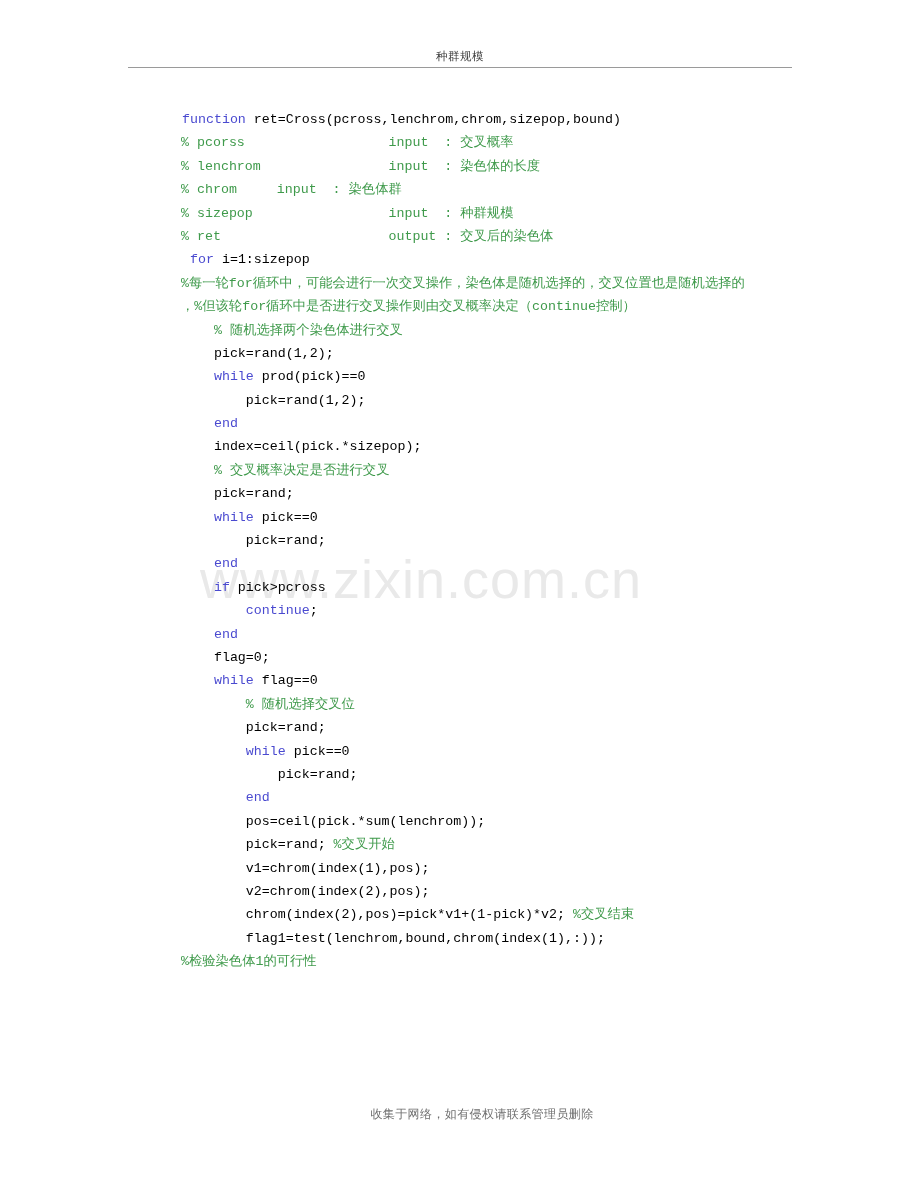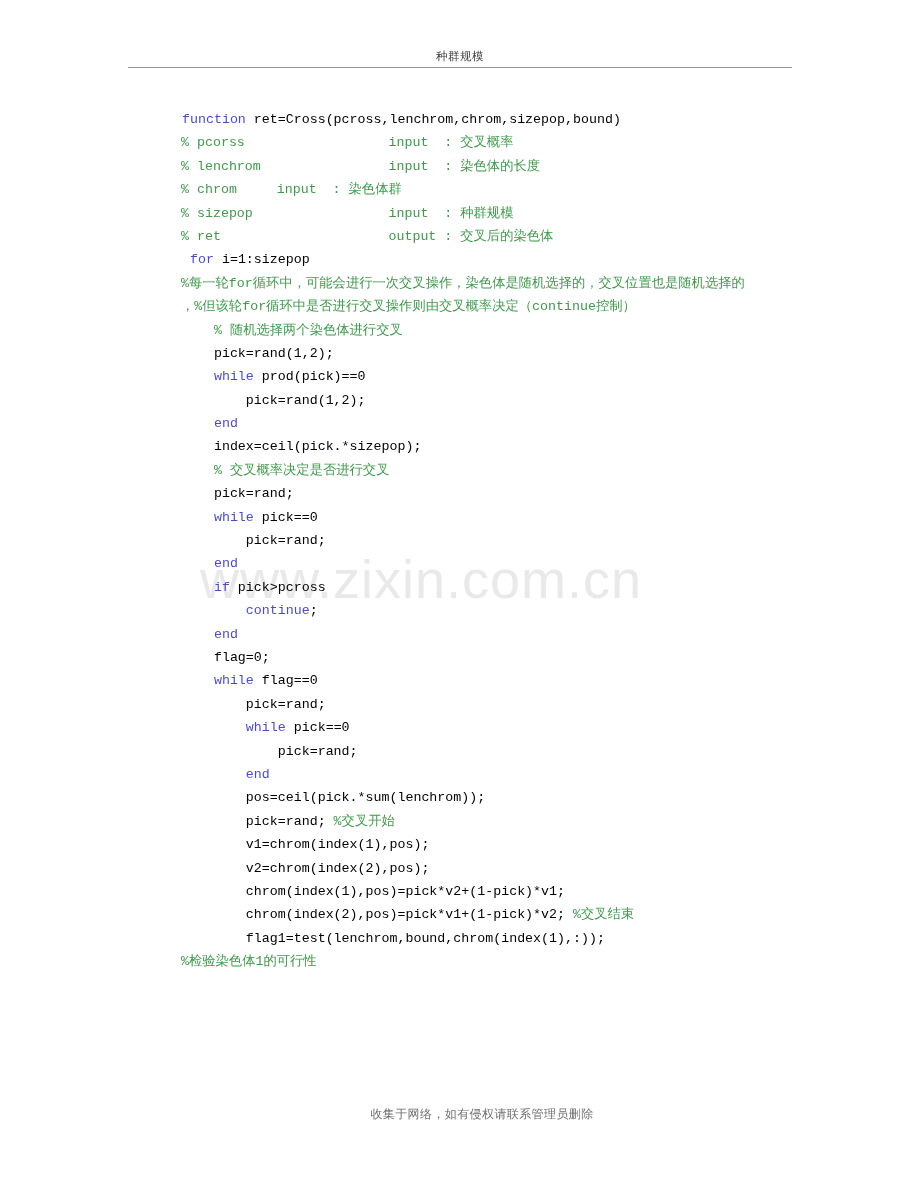--- a/index.html
+++ b/index.html
@@ -126,29 +126,29 @@
       <div class="code-line"><span class="cmt">    % 交叉概率决定是否进行交叉</span></div>
       <div class="code-line"><span class="txt">    pick=rand;</span></div>
       <div class="code-line"><span class="txt">    </span><span class="kw">while</span><span class="txt"> pick==0</span></div>
       <div class="code-line"><span class="txt">        pick=rand;</span></div>
       <div class="code-line"><span class="txt">    </span><span class="kw">end</span></div>
       <div class="code-line"><span class="txt">    </span><span class="kw">if</span><span class="txt"> pick&gt;pcross</span></div>
       <div class="code-line"><span class="txt">        </span><span class="kw">continue</span><span class="txt">;</span></div>
       <div class="code-line"><span class="txt">    </span><span class="kw">end</span></div>
       <div class="code-line"><span class="txt">    flag=0;</span></div>
       <div class="code-line"><span class="txt">    </span><span class="kw">while</span><span class="txt"> flag==0</span></div>
+      <div class="code-line"><span class="cmt">        % 随机选择交叉位</span></div>
       <div class="code-line"><span class="txt">        pick=rand;</span></div>
       <div class="code-line"><span class="txt">        </span><span class="kw">while</span><span class="txt"> pick==0</span></div>
       <div class="code-line"><span class="txt">            pick=rand;</span></div>
       <div class="code-line"><span class="txt">        </span><span class="kw">end</span></div>
       <div class="code-line"><span class="txt">        pos=ceil(pick.*sum(lenchrom));</span></div>
       <div class="code-line"><span class="txt">        pick=rand; </span><span class="cmt">%交叉开始</span></div>
       <div class="code-line"><span class="txt">        v1=chrom(index(1),pos);</span></div>
       <div class="code-line"><span class="txt">        v2=chrom(index(2),pos);</span></div>
-      <div class="code-line"><span class="txt">        chrom(index(1),pos)=pick*v2+(1-pick)*v1;</span></div>
       <div class="code-line"><span class="txt">        chrom(index(2),pos)=pick*v1+(1-pick)*v2; </span><span class="cmt">%交叉结束</span></div>
       <div class="code-line"><span class="txt">        flag1=test(lenchrom,bound,chrom(index(1),:));</span></div>
       <div class="code-line flush"><span class="cmt">%检验染色体1的可行性</span></div>
     </div>
 
   <div class="footer">
     <div class="footer-text">收集于网络，如有侵权请联系管理员删除</div>
   </div>
 
 </div>

